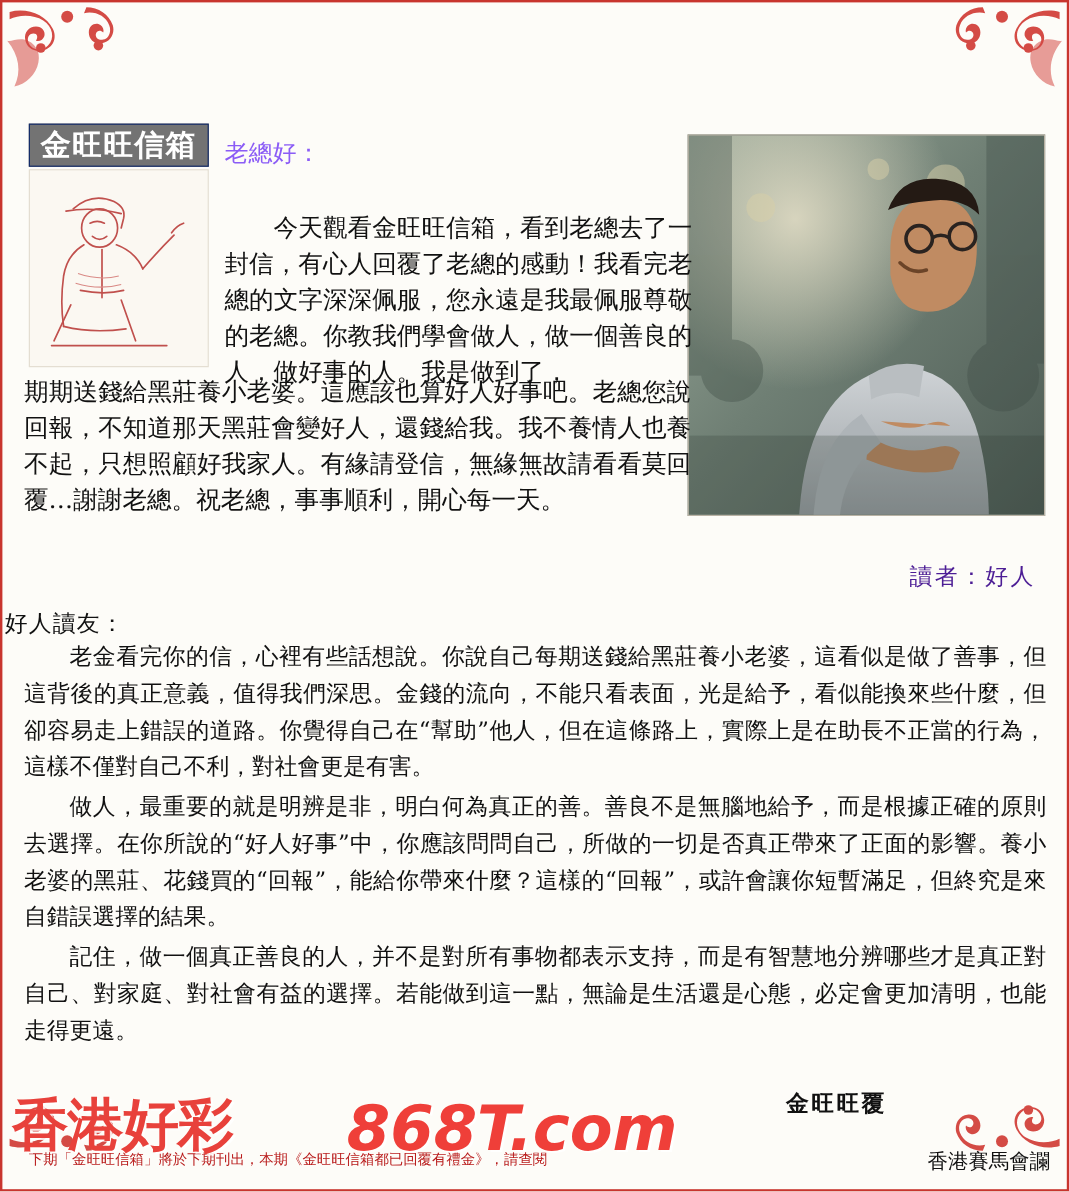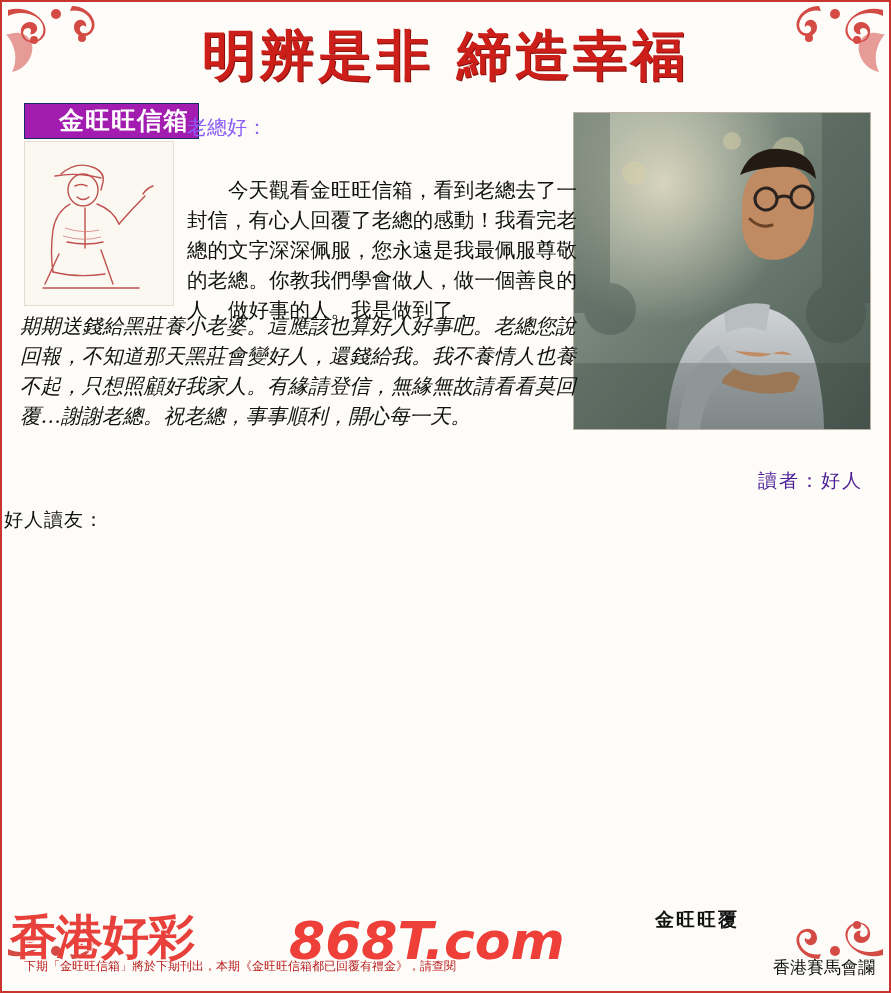--- a/index.html
+++ b/index.html
@@ -31,30 +31,29 @@
     font-family:"DejaVu Serif","Liberation Serif",serif;
     font-weight:bold;
     font-size:54px;
     letter-spacing:4px;
     text-shadow:1px 1px 0 #8a0f0c;
   }
 
   .badge{
     position:absolute;left:22px;top:101px;
     width:148px;height:34px;
-    background:#a21caf;
+    background:#737373;
     color:#ffffff;
     font-family:"DejaVu Serif","Liberation Serif",serif;
     font-weight:bold;
     font-size:25px;
     line-height:34px;
     text-align:center;
     letter-spacing:1px;
     border:1px solid #142c68;
-    padding-left:25px;
   }
 
   .sketch{
     position:absolute;left:22px;top:139px;
     width:148px;height:163px;
     background:#fbf8f2;
     border:1px solid #e4ded2;
     overflow:hidden;
   }
   .sketch svg{display:block;}
@@ -80,21 +79,20 @@
     font-size:20.5px;line-height:1.46;color:#111;
     text-align:justify;
     text-indent:2em;
     margin-top:32px;
   }
   .letter-wide{
     position:absolute;left:18px;top:310px;width:556px;
     font-family:"DejaVu Serif","Liberation Serif",serif;
     font-size:20.5px;line-height:1.46;color:#111;
     text-align:justify;
-    font-style:italic;
   }
 
   .signature-1{
     position:absolute;right:26px;top:466px;
     font-family:"DejaVu Serif","Liberation Serif",serif;
     font-size:19px;color:#4c1d95;letter-spacing:2px;
   }
 
   .reply-head{
     position:absolute;left:2px;top:505px;
@@ -191,21 +189,20 @@
     <svg viewBox="0 0 96 78">
       <g fill="#d2423c" opacity="0.95">
         <path d="M4 6c14-4 30 2 36 14 4 8 0 16-8 18-7 2-14-2-15-9-1-6 3-11 9-11 5 0 8 4 7 8-1 3-4 5-7 4 2-3 1-6-2-6-4 0-6 4-4 8 3 6 11 7 16 2 6-6 4-16-4-21C24 8 12 8 4 12z"></path>
         <path d="M68 2c10 0 19 6 22 15 2 7-2 14-9 15-6 1-11-3-11-9 0-5 4-8 8-7 3 1 5 4 4 7-2-2-5-2-6 1-1 3 2 6 6 5 5-1 7-7 5-12-3-8-12-12-21-10z"></path>
         <circle cx="52" cy="10" r="5"></circle>
         <circle cx="30" cy="36" r="4"></circle>
       </g>
     </svg>
   </div>
 
-  <div class="title">明辨是非 締造幸福</div>
 
   <div class="badge">金旺旺信箱</div>
 
   <div class="sketch">
     <svg viewBox="0 0 148 163" width="148" height="163">
       <rect x="0" y="0" width="148" height="163" fill="#fbf8f2"></rect>
       <g stroke="#c0504d" stroke-width="1.4" fill="none" stroke-linecap="round">
         <path d="M36 32 q16-14 34-6 q10 5 8 14 l-2 8"></path>
         <path d="M30 34 q22-4 46 2"></path>
         <ellipse cx="58" cy="48" rx="15" ry="16"></ellipse>
@@ -279,20 +276,23 @@
     </svg>
   </div>
 
   <div class="greeting">老總好：</div>
   <div class="letter-top">今天觀看金旺旺信箱，看到老總去了一封信，有心人回覆了老總的感動！我看完老總的文字深深佩服，您永遠是我最佩服尊敬的老總。你教我們學會做人，做一個善良的人，做好事的人。我是做到了，</div>
   <div class="letter-wide">期期送錢給黑莊養小老婆。這應該也算好人好事吧。老總您說回報，不知道那天黑莊會變好人，還錢給我。我不養情人也養不起，只想照顧好我家人。有緣請登信，無緣無故請看看莫回覆…謝謝老總。祝老總，事事順利，開心每一天。</div>
   <div class="signature-1">讀者：好人</div>
 
   <div class="reply-head">好人讀友：</div>
   <div class="reply-body">
+    <p>老金看完你的信，心裡有些話想說。你說自己每期送錢給黑莊養小老婆，這看似是做了善事，但這背後的真正意義，值得我們深思。金錢的流向，不能只看表面，光是給予，看似能換來些什麼，但卻容易走上錯誤的道路。你覺得自己在“幫助”他人，但在這條路上，實際上是在助長不正當的行為，這樣不僅對自己不利，對社會更是有害。</p>
+    <p>做人，最重要的就是明辨是非，明白何為真正的善。善良不是無腦地給予，而是根據正確的原則去選擇。在你所說的“好人好事”中，你應該問問自己，所做的一切是否真正帶來了正面的影響。養小老婆的黑莊、花錢買的“回報”，能給你帶來什麼？這樣的“回報”，或許會讓你短暫滿足，但終究是來自錯誤選擇的結果。</p>
+    <p>記住，做一個真正善良的人，并不是對所有事物都表示支持，而是有智慧地分辨哪些才是真正對自己、對家庭、對社會有益的選擇。若能做到這一點，無論是生活還是心態，必定會更加清明，也能走得更遠。</p>
   </div>
   <div class="signature-2">金旺旺覆</div>
 
   <div class="footer-note">下期「金旺旺信箱」將於下期刊出，本期《金旺旺信箱都已回覆有禮金》，請查閱</div>
   <div class="footer-right">香港賽馬會讕</div>
 
   <div class="wm-left">香港好彩</div>
   <div class="wm-mid">868T.com</div>
 </div>
 

